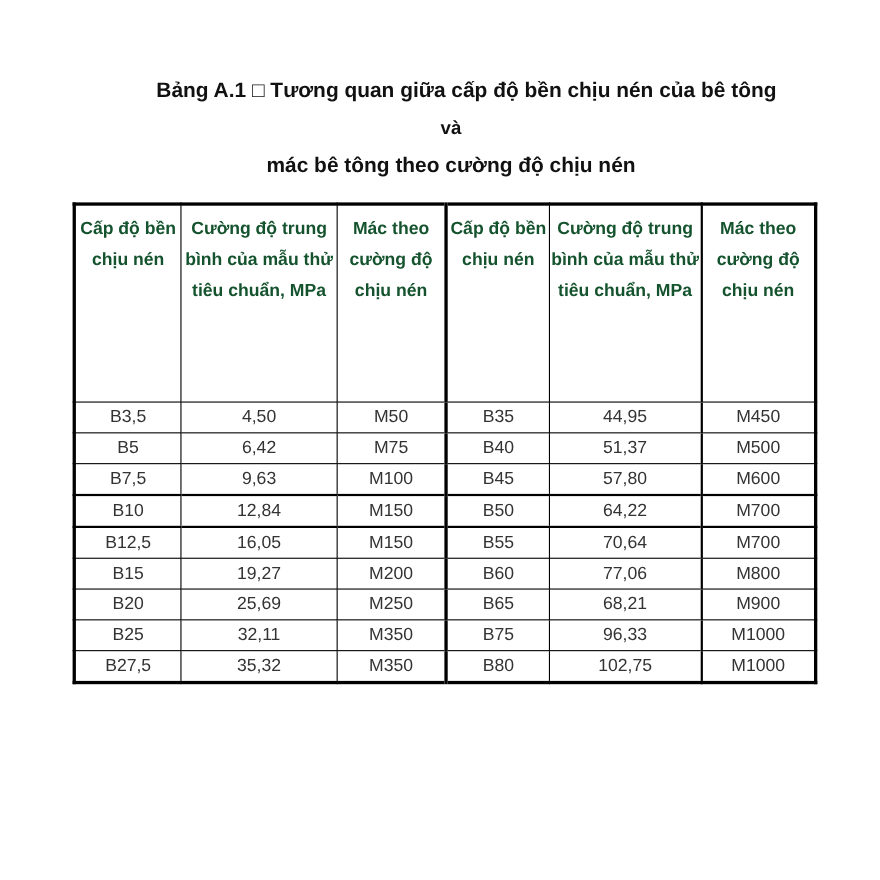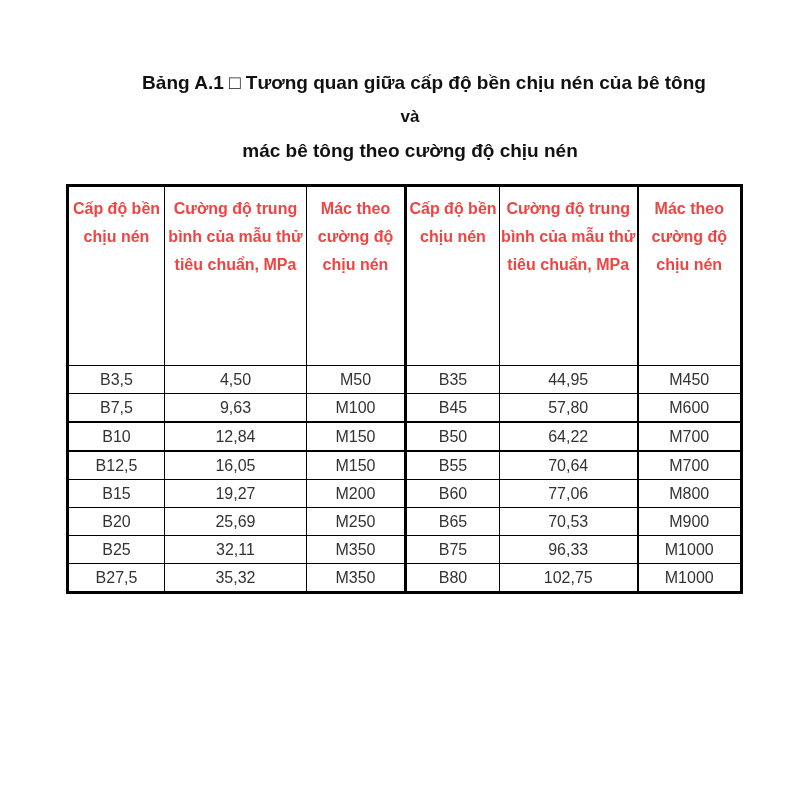--- a/index.html
+++ b/index.html
@@ -8,21 +8,21 @@
   .title { position: absolute; left: 0; width: 800px; text-align: center;
            font-weight: bold; font-size: 19px; color: #111; }
   .t1 { top: 72px; left: 24px; }
   .t2 { top: 107px; font-size: 17px; left: 10px; }
   .t3 { top: 140px; left: 10px; }
   table { position: absolute; left: 66px; top: 184px; border-collapse: collapse;
           border: 3px solid #000; }
   td, th { border: 1px solid #000; text-align: center; font-size: 16px;
            color: #333; font-weight: normal; padding: 0; }
   th { vertical-align: top; font-weight: bold; line-height: 28px; padding-top: 8px;
-       color: #ef4444; height: 170px; }
+       color: #14532d; height: 170px; }
   td { height: 27px; line-height: 27px; }
   .mid { border-right: 3px solid #000; }
   .rcol3 { border-left: 2px solid #000; }
   .thick-top td { border-top: 2px solid #000; }
   col.c1 { width: 97px; } col.c2 { width: 142px; } col.c3 { width: 99px; }
   col.c4 { width: 94px; } col.c5 { width: 138px; } col.c6 { width: 104px; }
 </style>
 </head>
 <body>
 
@@ -52,20 +52,28 @@
   <tbody id="tbody">
       <tr>
         <td>B3,5</td>
         <td>4,50</td>
         <td class="mid">M50</td>
         <td>B35</td>
         <td>44,95</td>
         <td class="rcol3">M450</td>
       </tr>
       <tr>
+        <td>B5</td>
+        <td>6,42</td>
+        <td class="mid">M75</td>
+        <td>B40</td>
+        <td>51,37</td>
+        <td class="rcol3">M500</td>
+      </tr>
+      <tr>
         <td>B7,5</td>
         <td>9,63</td>
         <td class="mid">M100</td>
         <td>B45</td>
         <td>57,80</td>
         <td class="rcol3">M600</td>
       </tr>
       <tr class="thick-top">
         <td>B10</td>
         <td>12,84</td>
@@ -88,21 +96,21 @@
         <td class="mid">M200</td>
         <td>B60</td>
         <td>77,06</td>
         <td class="rcol3">M800</td>
       </tr>
       <tr>
         <td>B20</td>
         <td>25,69</td>
         <td class="mid">M250</td>
         <td>B65</td>
-        <td>70,53</td>
+        <td>68,21</td>
         <td class="rcol3">M900</td>
       </tr>
       <tr>
         <td>B25</td>
         <td>32,11</td>
         <td class="mid">M350</td>
         <td>B75</td>
         <td>96,33</td>
         <td class="rcol3">M1000</td>
       </tr>

